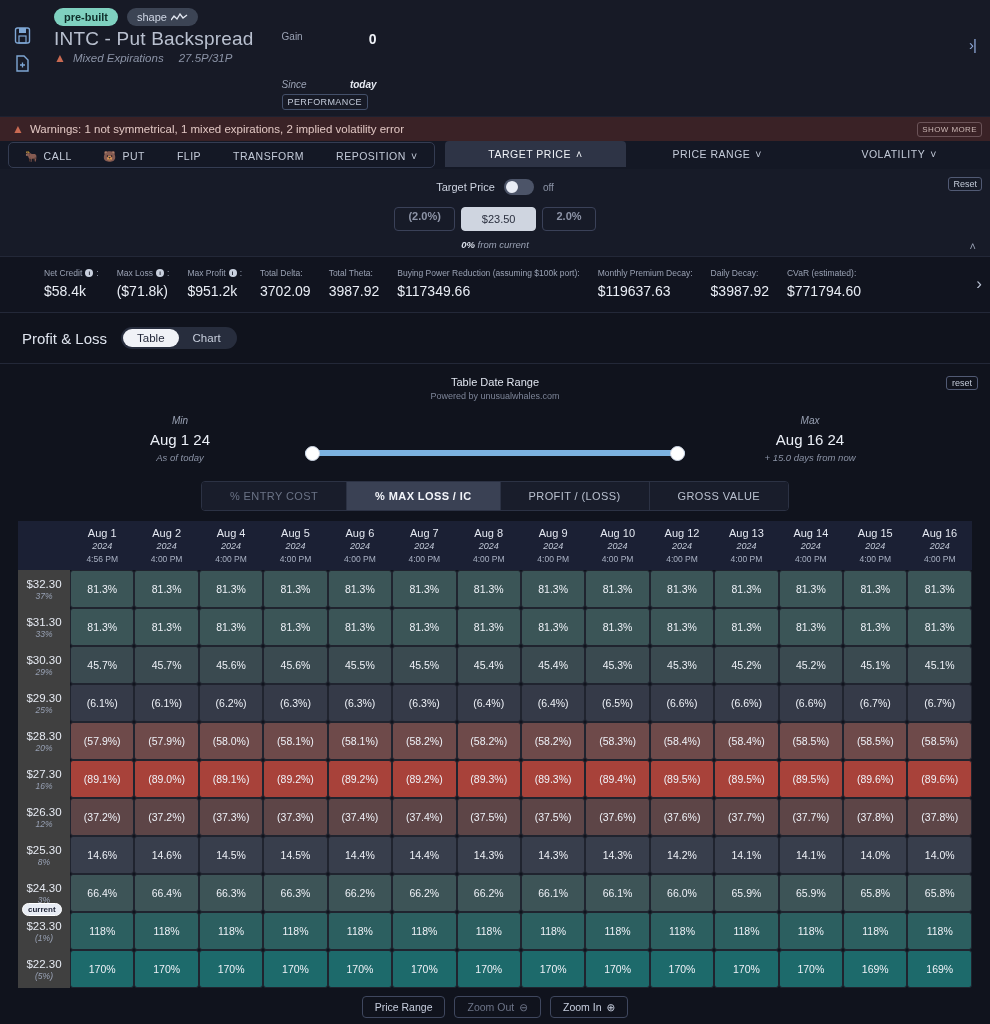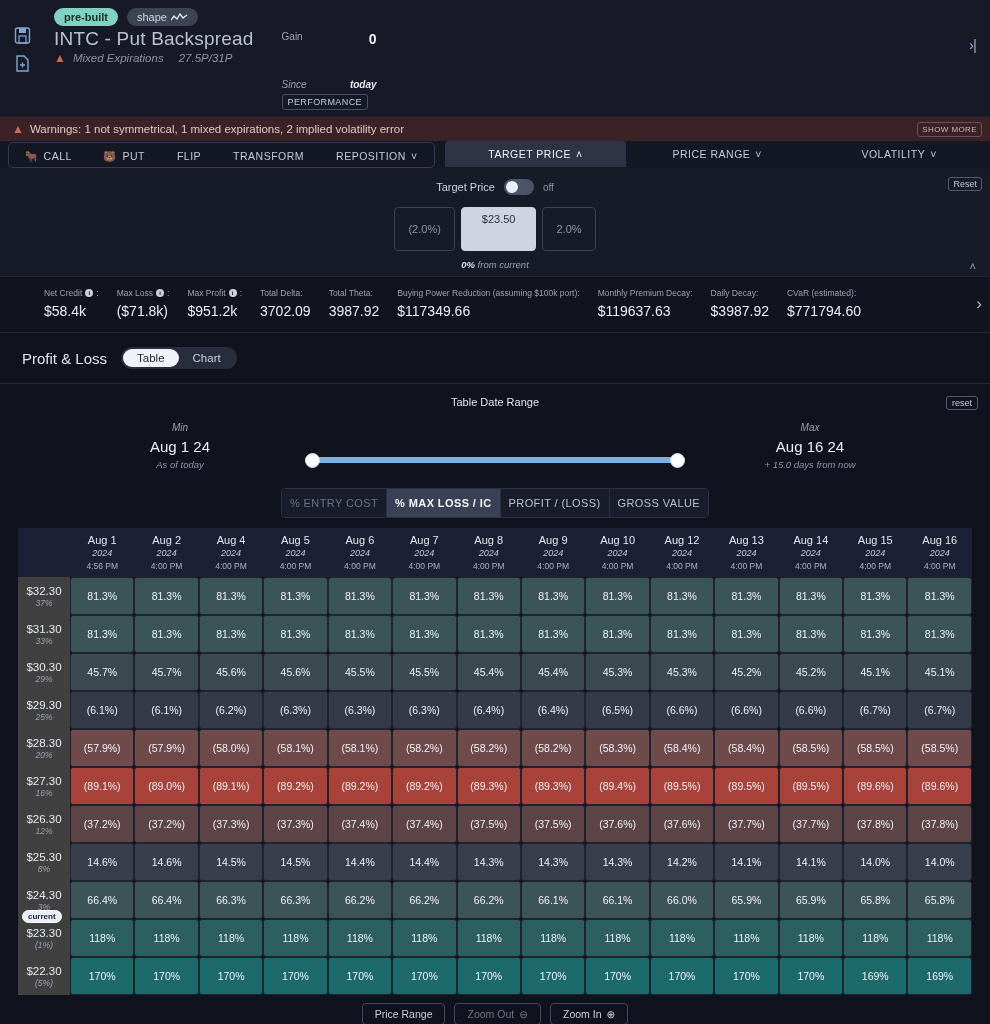--- a/index.html
+++ b/index.html
@@ -91,22 +91,22 @@
     width: 30px; height: 16px; border-radius: 9px; background: #4c5468;
     position: relative; cursor: pointer;
   }
   .toggle .knob {
     position: absolute; left: 2px; top: 2px; width: 12px; height: 12px;
     border-radius: 50%; background: #e9edf5;
   }
   .tp-off { font-size: 10px; color: #8b93a6; }
   .pill-row { display: flex; justify-content: center; gap: 6px; margin-top: 12px; }
   .pill {
-    border: 1px solid #3a4158; border-radius: 4px; padding: 15px 13px;
-    font-size: 11px; color: #8e95a8; cursor: pointer; background: transparent;
+    border: 1px solid #3a4158; border-radius: 4px; padding: 2px 13px;
+    font-size: 11px; color: #8e95a8; cursor: pointer; background: transparent; font-weight: bold;
   }
   .pill.center {
     background: #cfd5e0; color: #2a2f3e; border-color: #cfd5e0;
     padding: 5px 20px; font-weight: 500;
   }
   .tp-foot { text-align: center; font-size: 9.5px; color: #9aa2b4; margin-top: 8px; }
   .tp-foot b { color: #dde2ec; font-style: italic; }
   .tp-foot i { font-style: italic; }
   .reset-btn {
     position: absolute; right: 8px; top: 8px;
@@ -158,21 +158,21 @@
   .sl-track { height: 6px; background: #7cb2e0; border-radius: 3px; width: 100%; }
   .sl-knob {
     position: absolute; width: 15px; height: 15px; border-radius: 50%;
     background: #fff; border: 1px solid #cfd8e6; cursor: pointer;
   }
   .sl-knob.l { left: 0; } .sl-knob.r { right: 0; }
 
   .mode-row { display: flex; justify-content: center; margin-top: 18px; }
   .mode-group { display: flex; border-radius: 4px; overflow: hidden; border: 1px solid #2c3244; }
   .mode {
-    font-size: 11px; letter-spacing: .4px; padding: 8px 8px;
+    font-size: 11px; letter-spacing: .4px; padding: 8px 28px;
     color: #b9c0cf; cursor: pointer; background: #191d2b; border-right: 1px solid #2c3244;
   }
   .mode:last-child { border-right: none; }
   .mode.dim { color: #6b7near; color: #6b7386; }
   .mode.active { background: #3a4154; color: #f3f5fa; font-weight: 600; }
 
   
   .tbl-wrap { padding: 10px 18px 0 18px; }
   table.pnl { border-collapse: separate; border-spacing: 0; width: 954px; table-layout: fixed; }
   table.pnl th.corner { width: 52px; background: #1b2034; }
@@ -373,20 +373,21 @@
     <span class="pnl-title">Profit &amp; Loss</span>
     <span class="seg">
       <span class="seg-item active">Table</span>
       <span class="seg-item">Chart</span>
     </span>
   </div>
 
   <div class="slider-sec">
     <div class="reset-sm">reset</div>
     <div class="sl-title">Table Date Range</div>
+    <div class="sl-sub">Powered by unusualwhales.com</div>
     <div class="sl-row">
       <div class="sl-side">
         <div class="sl-minmax">Min</div>
         <div class="sl-date">Aug 1 24</div>
         <div class="sl-note">As of today</div>
       </div>
       <div class="sl-track-wrap">
         <div class="sl-track"></div>
         <div class="sl-knob l"></div>
         <div class="sl-knob r"></div>

